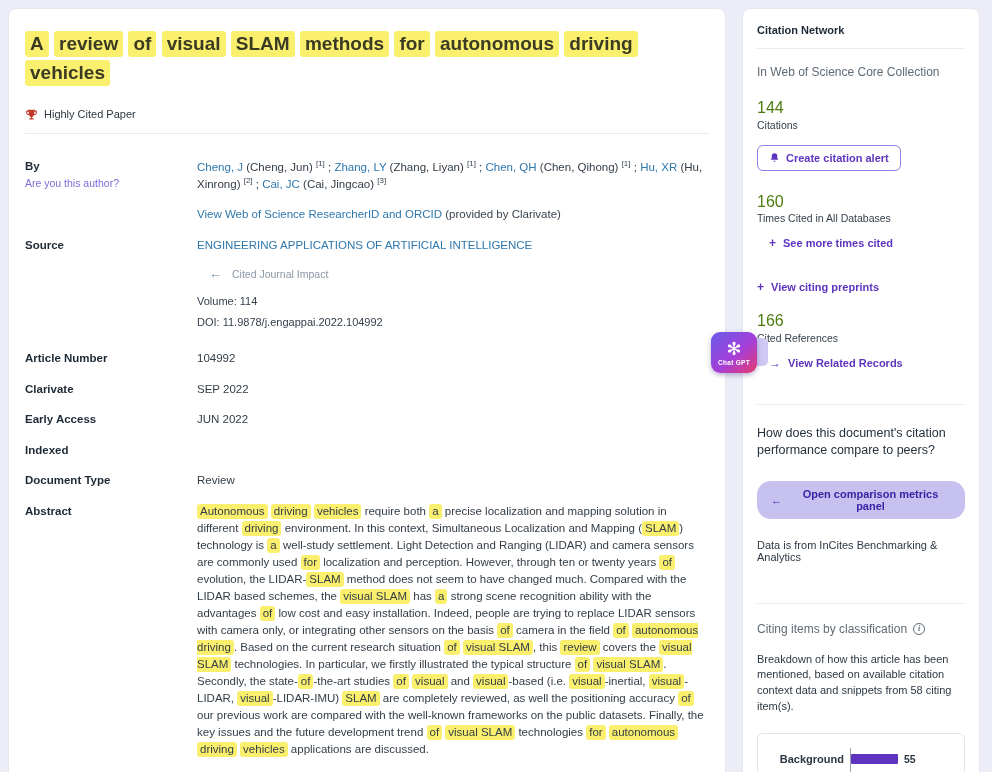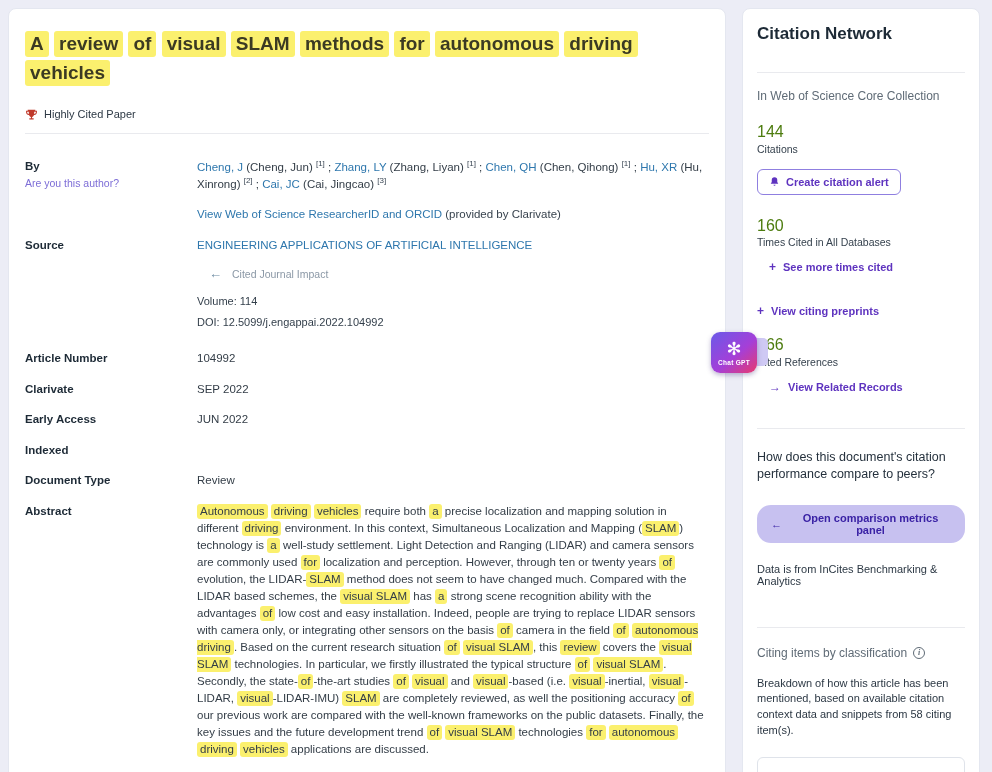--- a/index.html
+++ b/index.html
@@ -42,21 +42,21 @@
   .muted-note { color: #38434e; }
 
   .journal-impact { display: flex; align-items: center; gap: 10px; margin: 12px 0 10px 12px; }
   .ji-arrow { color: #6c8ba3; font-size: 13px; }
   .ji-text { font-size: 10.5px; color: #8b98a6; }
   .vol-line, .doi-line { font-size: 11px; color: #333f4b; margin-bottom: 5px; }
 
   .abstract-row .row-value { line-height: 1.48; }
 
   
-  .cn-title { font-size: 17px; font-weight: bold; color: #1d2a36; margin-bottom: 28px; }
+  .cn-title { font-size: 11px; font-weight: bold; color: #1d2a36; margin-bottom: 12px; }
   .r-divider { border: none; border-top: 1px solid #e9eaee; margin: 0 0 16px 0; }
   .gray-head { font-size: 12px; color: #5f6b76; margin-bottom: 20px; }
   .metric-num { font-size: 16px; font-weight: normal; color: #4d7c0f; line-height: 1.1; }
   .metric-label { font-size: 10.5px; color: #36424e; margin-top: 2px; }
   .metric { margin-bottom: 12px; }
 
   .alert-btn {
     display: inline-flex; align-items: center; gap: 6px;
     border: 1px solid #8f7fe0; border-radius: 6px; background: #fff;
     color: #5e33bf; font-weight: bold; font-size: 11px;
@@ -138,21 +138,21 @@
 
   <div class="row">
     <div class="row-label">Source</div>
     <div class="row-value">
       <div><span class="lnk">ENGINEERING APPLICATIONS OF ARTIFICIAL INTELLIGENCE</span></div>
       <div class="journal-impact">
         <span class="ji-arrow">←</span>
         <span class="ji-text">Cited Journal Impact</span>
       </div>
       <div class="vol-line">Volume: 114</div>
-      <div class="doi-line">DOI: 12.5099/j.engappai.2022.104992</div>
+      <div class="doi-line">DOI: 11.9878/j.engappai.2022.104992</div>
     </div>
   </div>
 
   <div class="row">
     <div class="row-label">Article Number</div>
     <div class="row-value">104992</div>
   </div>
 
   <div class="row">
     <div class="row-label">Clarivate</div>

